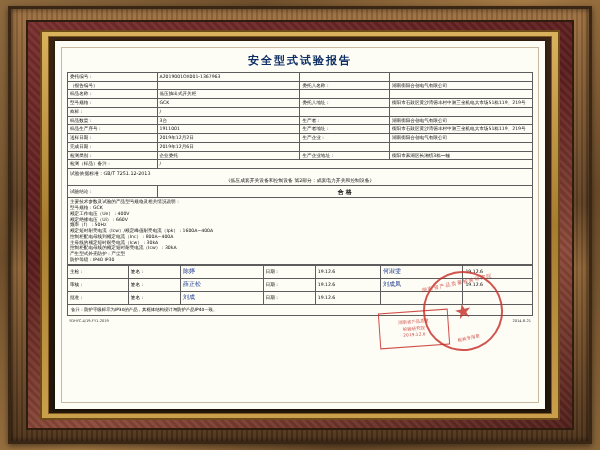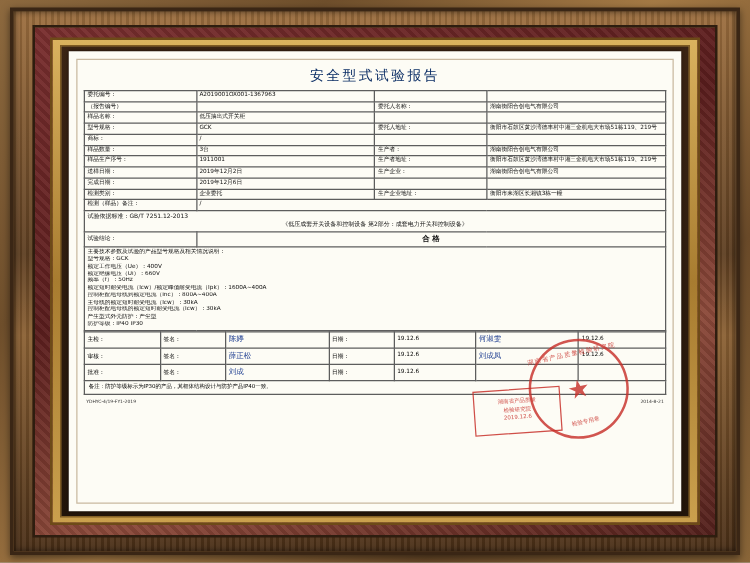--- a/index.html
+++ b/index.html
@@ -50,21 +50,21 @@
     content:"";position:absolute;left:6px;top:6px;right:6px;bottom:6px;
     border:1px solid #c9b9a0;
   }
   .paper-inner{
     position:absolute;left:12px;top:10px;right:12px;bottom:10px;
     display:flex;flex-direction:column;
   }
   .doc-title{
     text-align:center;
     font-family:"DejaVu Sans", sans-serif;
-    font-size:11px;font-weight:normal;color:#0d2f66;
+    font-size:11px;font-weight:bold;color:#0d2f66;
     letter-spacing:2px;
     margin:2px 0 4px 0;
   }
   table.grid{
     width:100%;border-collapse:collapse;table-layout:fixed;
     font-size:4.6px;color:#111;
   }
   table.grid td{
     border:0.6px solid #5d5d5d;
     padding:1px 2px;

